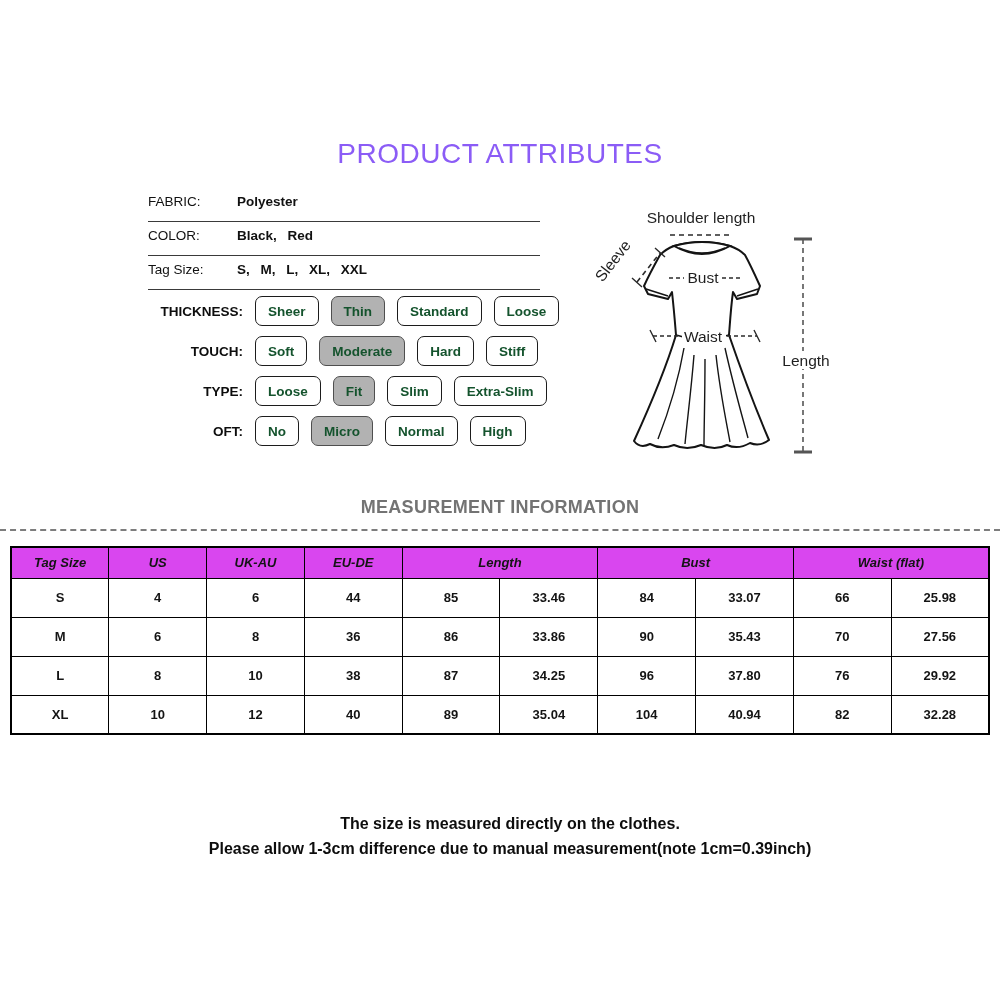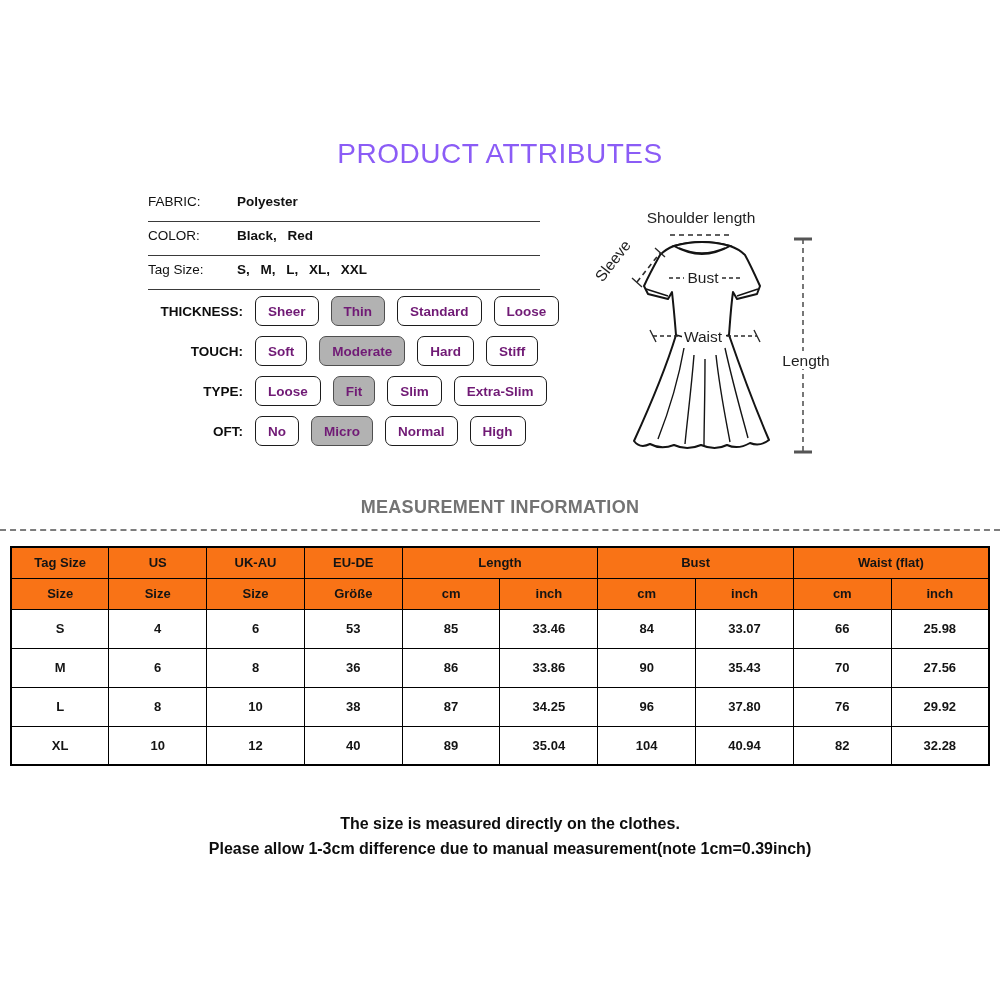--- a/index.html
+++ b/index.html
@@ -18,40 +18,40 @@
   .spec-value { font-size:13.5px; font-weight:bold; word-spacing:7px; }
 
   
   .options { position:absolute; left:0; top:296px; }
   .option-row { display:flex; align-items:center; margin-bottom:10px; height:30px; }
   .option-label { width:247px; text-align:right; padding-right:12px;
                   font-size:13.5px; font-weight:bold; color:#0d0d0d;margin-left:8px; }
   .chips { display:flex; gap:12px; }
   .chip { display:inline-flex; align-items:center; justify-content:center;
           height:30px; padding:0 12px; background:#fff; border:1.5px solid #1c1c1c;
-          border-radius:7px; font-size:13.5px; font-weight:bold; color:#701a75; cursor:default; }
+          border-radius:7px; font-size:13.5px; font-weight:bold; color:#14532d; cursor:default; }
   .chip.selected { background:#b2b2b2; border-color:#4f4f4f; }
 
   
   .diagram { position:absolute; left:588px; top:198px; width:292px; height:274px; }
   .diagram text { font-family:"Liberation Sans", sans-serif; font-size:15.5px; fill:#1f1f1f; }
 
   
   .m-title { position:absolute; top:497px; left:0; width:100%; text-align:center;
              font-size:18px; font-weight:bold; letter-spacing:.3px; color:#737373; }
   .dashline { position:absolute; top:529px; left:0; width:1000px; height:0;
               border-top:2px dashed #7d7d7d; }
 
   
   .size-table { position:absolute; left:10px; top:546px; width:980px;
                 border-collapse:collapse; table-layout:fixed;
                 border:2px solid #000; }
   .size-table th, .size-table td { border:1.5px solid #000; text-align:center;
                 vertical-align:middle; font-size:13px; font-weight:bold; color:#141414; }
-  .size-table thead th { height:31px; background:#f97316; }
+  .size-table thead th { height:31px; background:#d946ef;font-style:italic; }
   .size-table tbody td { height:39px; background:#fff; }
 
   
   .footer { position:absolute; top:815px; left:0; width:100%; text-align:center; }
   .footer p { font-size:16px; font-weight:bold; margin-bottom:7px; color:#0d0d0d;padding-left:20px; }
 </style>
 </head>
 <body>
 
 <div class="canvas">
@@ -159,39 +159,27 @@
     <thead id="size-table-head">
         <tr>
           <th colspan="1">Tag Size</th>
           <th colspan="1">US</th>
           <th colspan="1">UK-AU</th>
           <th colspan="1">EU-DE</th>
           <th colspan="2">Length</th>
           <th colspan="2">Bust</th>
           <th colspan="2">Waist  (flat)</th>
         </tr>
-        <tr>
-          <th>Size</th>
-          <th>Size</th>
-          <th>Size</th>
-          <th>Größe</th>
-          <th>cm</th>
-          <th>inch</th>
-          <th>cm</th>
-          <th>inch</th>
-          <th>cm</th>
-          <th>inch</th>
-        </tr>
       </thead>
     <tbody id="size-table-body">
         <tr>
           <td>S</td>
           <td>4</td>
           <td>6</td>
-          <td>53</td>
+          <td>44</td>
           <td>85</td>
           <td>33.46</td>
           <td>84</td>
           <td>33.07</td>
           <td>66</td>
           <td>25.98</td>
         </tr>
         <tr>
           <td>M</td>
           <td>6</td>

